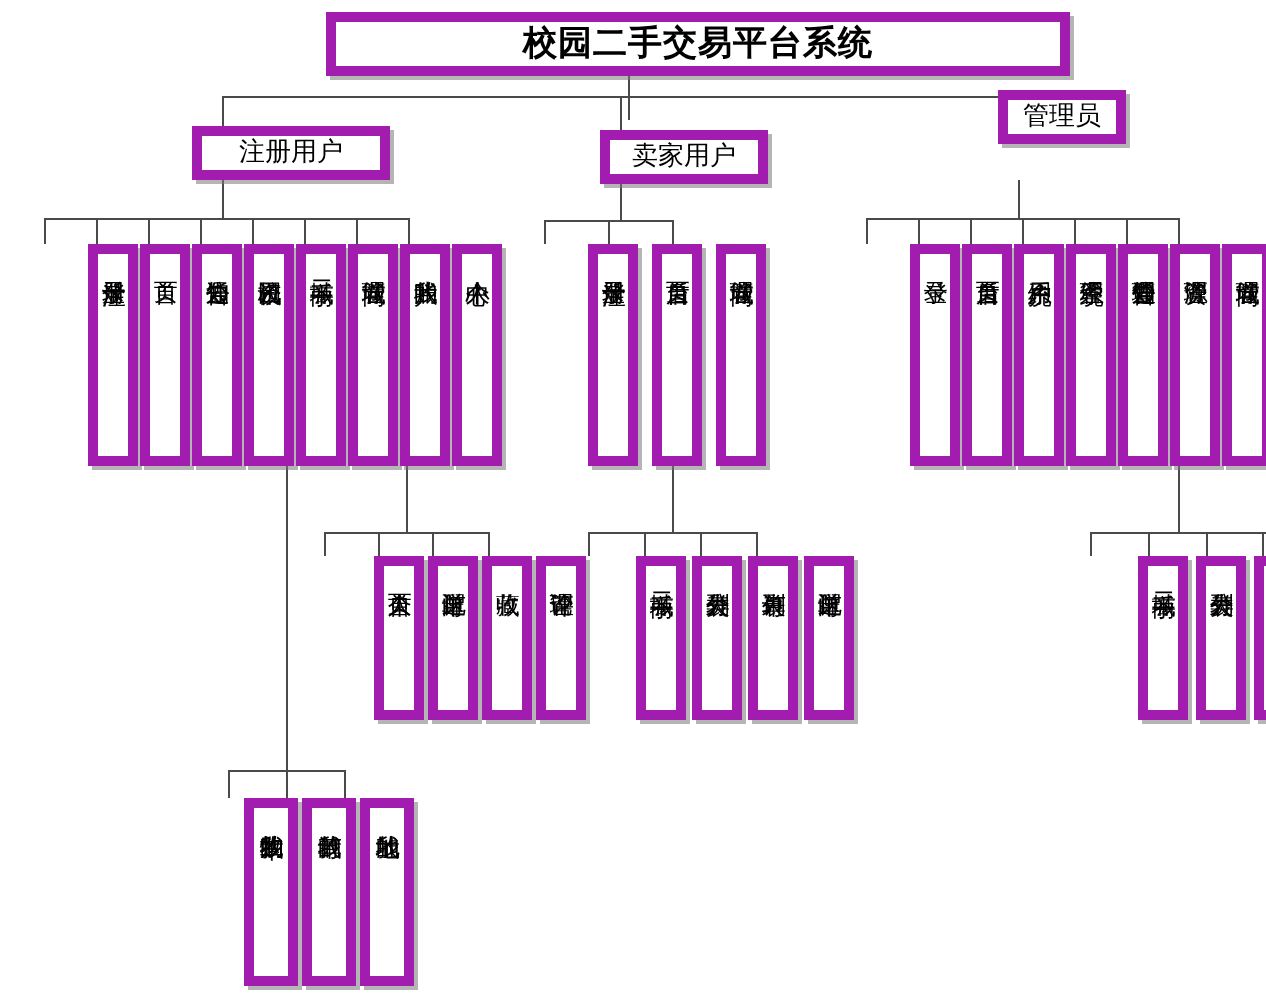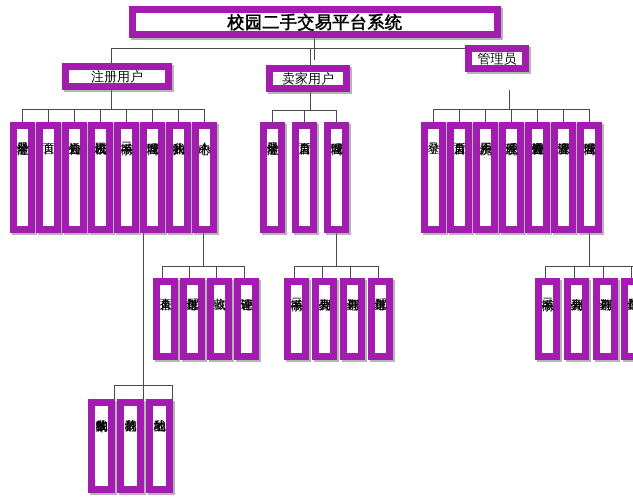--- a/index.html
+++ b/index.html
@@ -5,35 +5,35 @@
   html,body{margin:0;padding:0;}
   body{
     width:633px;height:501px;background:#ffffff;
     font-family:"DejaVu Sans","Liberation Sans",sans-serif;
     overflow:hidden;position:relative;
   }
   #chart{position:absolute;left:0;top:0;width:633px;height:501px;}
 
   .node{
     position:absolute;box-sizing:border-box;
-    background:#ffffff;border:7px solid #a21caf;
+    background:#ffffff;border:5px solid #a21caf;
     display:flex;align-items:center;justify-content:center;
-    color:#000;line-height:1.06;
+    color:#000;line-height:1.06;margin-left:34px;
   }
   .node.shadow{box-shadow:2px 2px 0 0 rgba(120,120,120,.55);}
 
   
   .root{
     left:129px;top:6px;width:372px;height:32px;
     font-size:17px;font-weight:bold;letter-spacing:.5px;
   }
 
   
   .l2{height:27px;font-size:13px;}
-  .l2-a{left:62px;top:63px;width:110px;}
+  .l2-a{left:62px;top:63px;width:99px;}
   .l2-b{left:266px;top:65px;width:84px;}
   .l2-c{left:465px;top:45px;width:64px;}
 
   
   .vnode{
     writing-mode:vertical-rl;text-orientation:upright;
     font-size:12px;padding:4px 0;letter-spacing:0px;
     justify-content:flex-start;
   }
 

